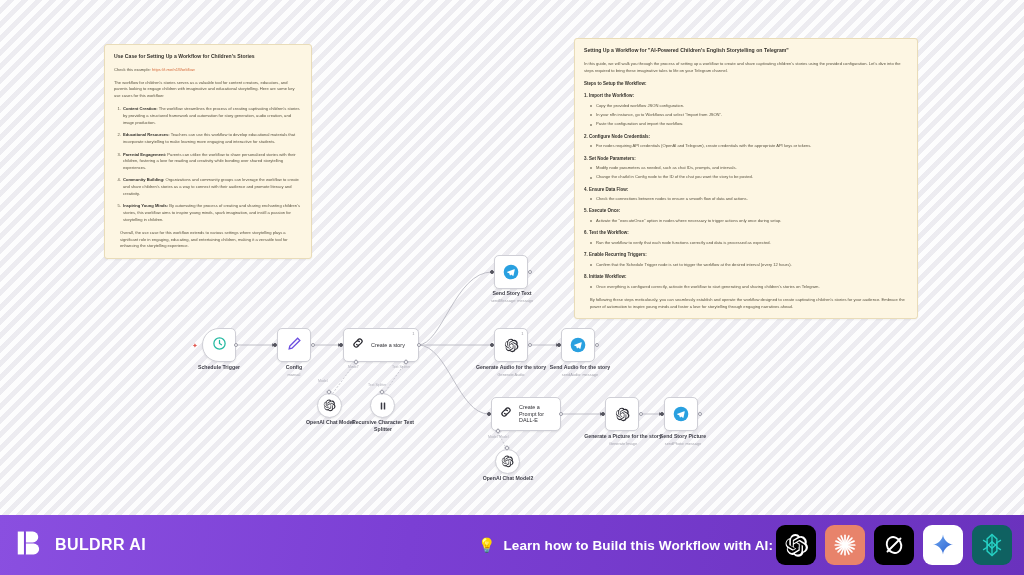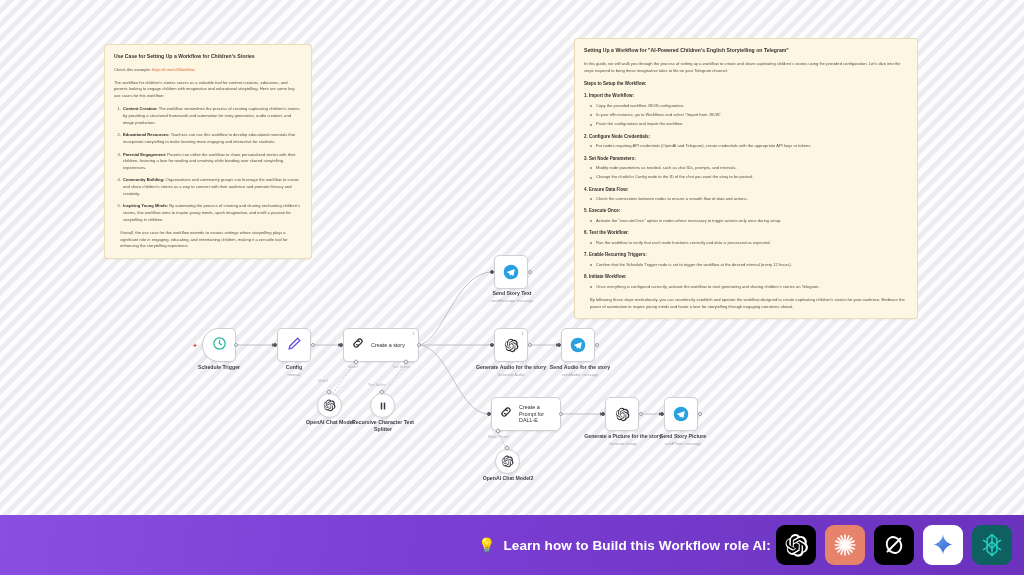--- a/index.html
+++ b/index.html
@@ -530,24 +530,35 @@
       <svg width="15" height="15" viewBox="0 0 24 24" fill="none" stroke="#3a3a44" stroke-width="2" stroke-linecap="round" stroke-linejoin="round">
         <path d="M8 5L3.5 9.5 8 14"></path>
         <path d="M3.5 9.5h9A6.5 6.5 0 0 1 19 16v2"></path>
       </svg>
     </span>
   </div>
 </div>
 
 <div id="footer">
 
+  <div id="brand">
+    <span>
+      <svg width="30" height="30" viewBox="0 0 34 34">
+        <rect x="2" y="4" width="7" height="26" fill="#ffffff"></rect>
+        <path d="M11 4h8a6.2 6.2 0 0 1 0 12.4h-8z" fill="#ffffff"></path>
+        <path d="M11 17.6h9a6.2 6.2 0 0 1 0 12.4h-9z" fill="#ffffff"></path>
+        <rect x="9.2" y="4" width="1.8" height="26" fill="#7b3fd4"></rect>
+      </svg>
+    </span>
+    <span id="brand-name">BULDRR AI</span>
+  </div>
 
   <div id="footer-cta">
     <span class="bulb">💡</span>
-    <span id="cta-text">Learn how to Build this Workflow role AI:</span>
+    <span id="cta-text">Learn how to Build this Workflow with AI:</span>
   </div>
 
   <div id="ai-icons">
 
     <div class="ai-icon ai-openai">
       <svg width="25" height="25" viewBox="0 0 24 24" fill="#ffffff">
         <path d="M21.6 10.2a5.4 5.4 0 0 0-.5-4.5 5.5 5.5 0 0 0-5.9-2.6A5.4 5.4 0 0 0 11.1 1 5.5 5.5 0 0 0 5.9 4.8a5.4 5.4 0 0 0-3.6 2.6 5.5 5.5 0 0 0 .7 6.4 5.4 5.4 0 0 0 .5 4.5 5.5 5.5 0 0 0 5.9 2.6 5.4 5.4 0 0 0 4.1 1.8 5.5 5.5 0 0 0 5.2-3.8 5.4 5.4 0 0 0 3.6-2.6 5.5 5.5 0 0 0-.7-6.1zM12.9 20.6a4.1 4.1 0 0 1-2.6-.9l.1-.1 4.3-2.5a.7.7 0 0 0 .4-.6v-6.1l1.8 1.1v5a4.1 4.1 0 0 1-4 4.1zM4.1 16.9a4 4 0 0 1-.5-2.7l.1.1 4.3 2.5a.7.7 0 0 0 .7 0l5.3-3v2.1l-4.4 2.5a4.1 4.1 0 0 1-5.5-1.5zM3 7.9a4 4 0 0 1 2.1-1.8v5.1a.7.7 0 0 0 .3.6l5.2 3-1.8 1-4.3-2.5A4.1 4.1 0 0 1 3 7.9zm15 4.2l-5.3-3.1 1.8-1 4.3 2.5a4.1 4.1 0 0 1-.6 7.4v-5.2a.7.7 0 0 0-.3-.6zm1.8-2.7l-.1-.1-4.3-2.5a.7.7 0 0 0-.7 0l-5.3 3V7.7l4.4-2.5a4.1 4.1 0 0 1 6 4.2zM8.4 13.1l-1.8-1V7a4.1 4.1 0 0 1 6.7-3.2l-.1.1-4.3 2.5a.7.7 0 0 0-.4.6zm1-2.1l2.4-1.4 2.4 1.4v2.7l-2.4 1.4-2.4-1.4z"></path>
       </svg>
     </div>
 

